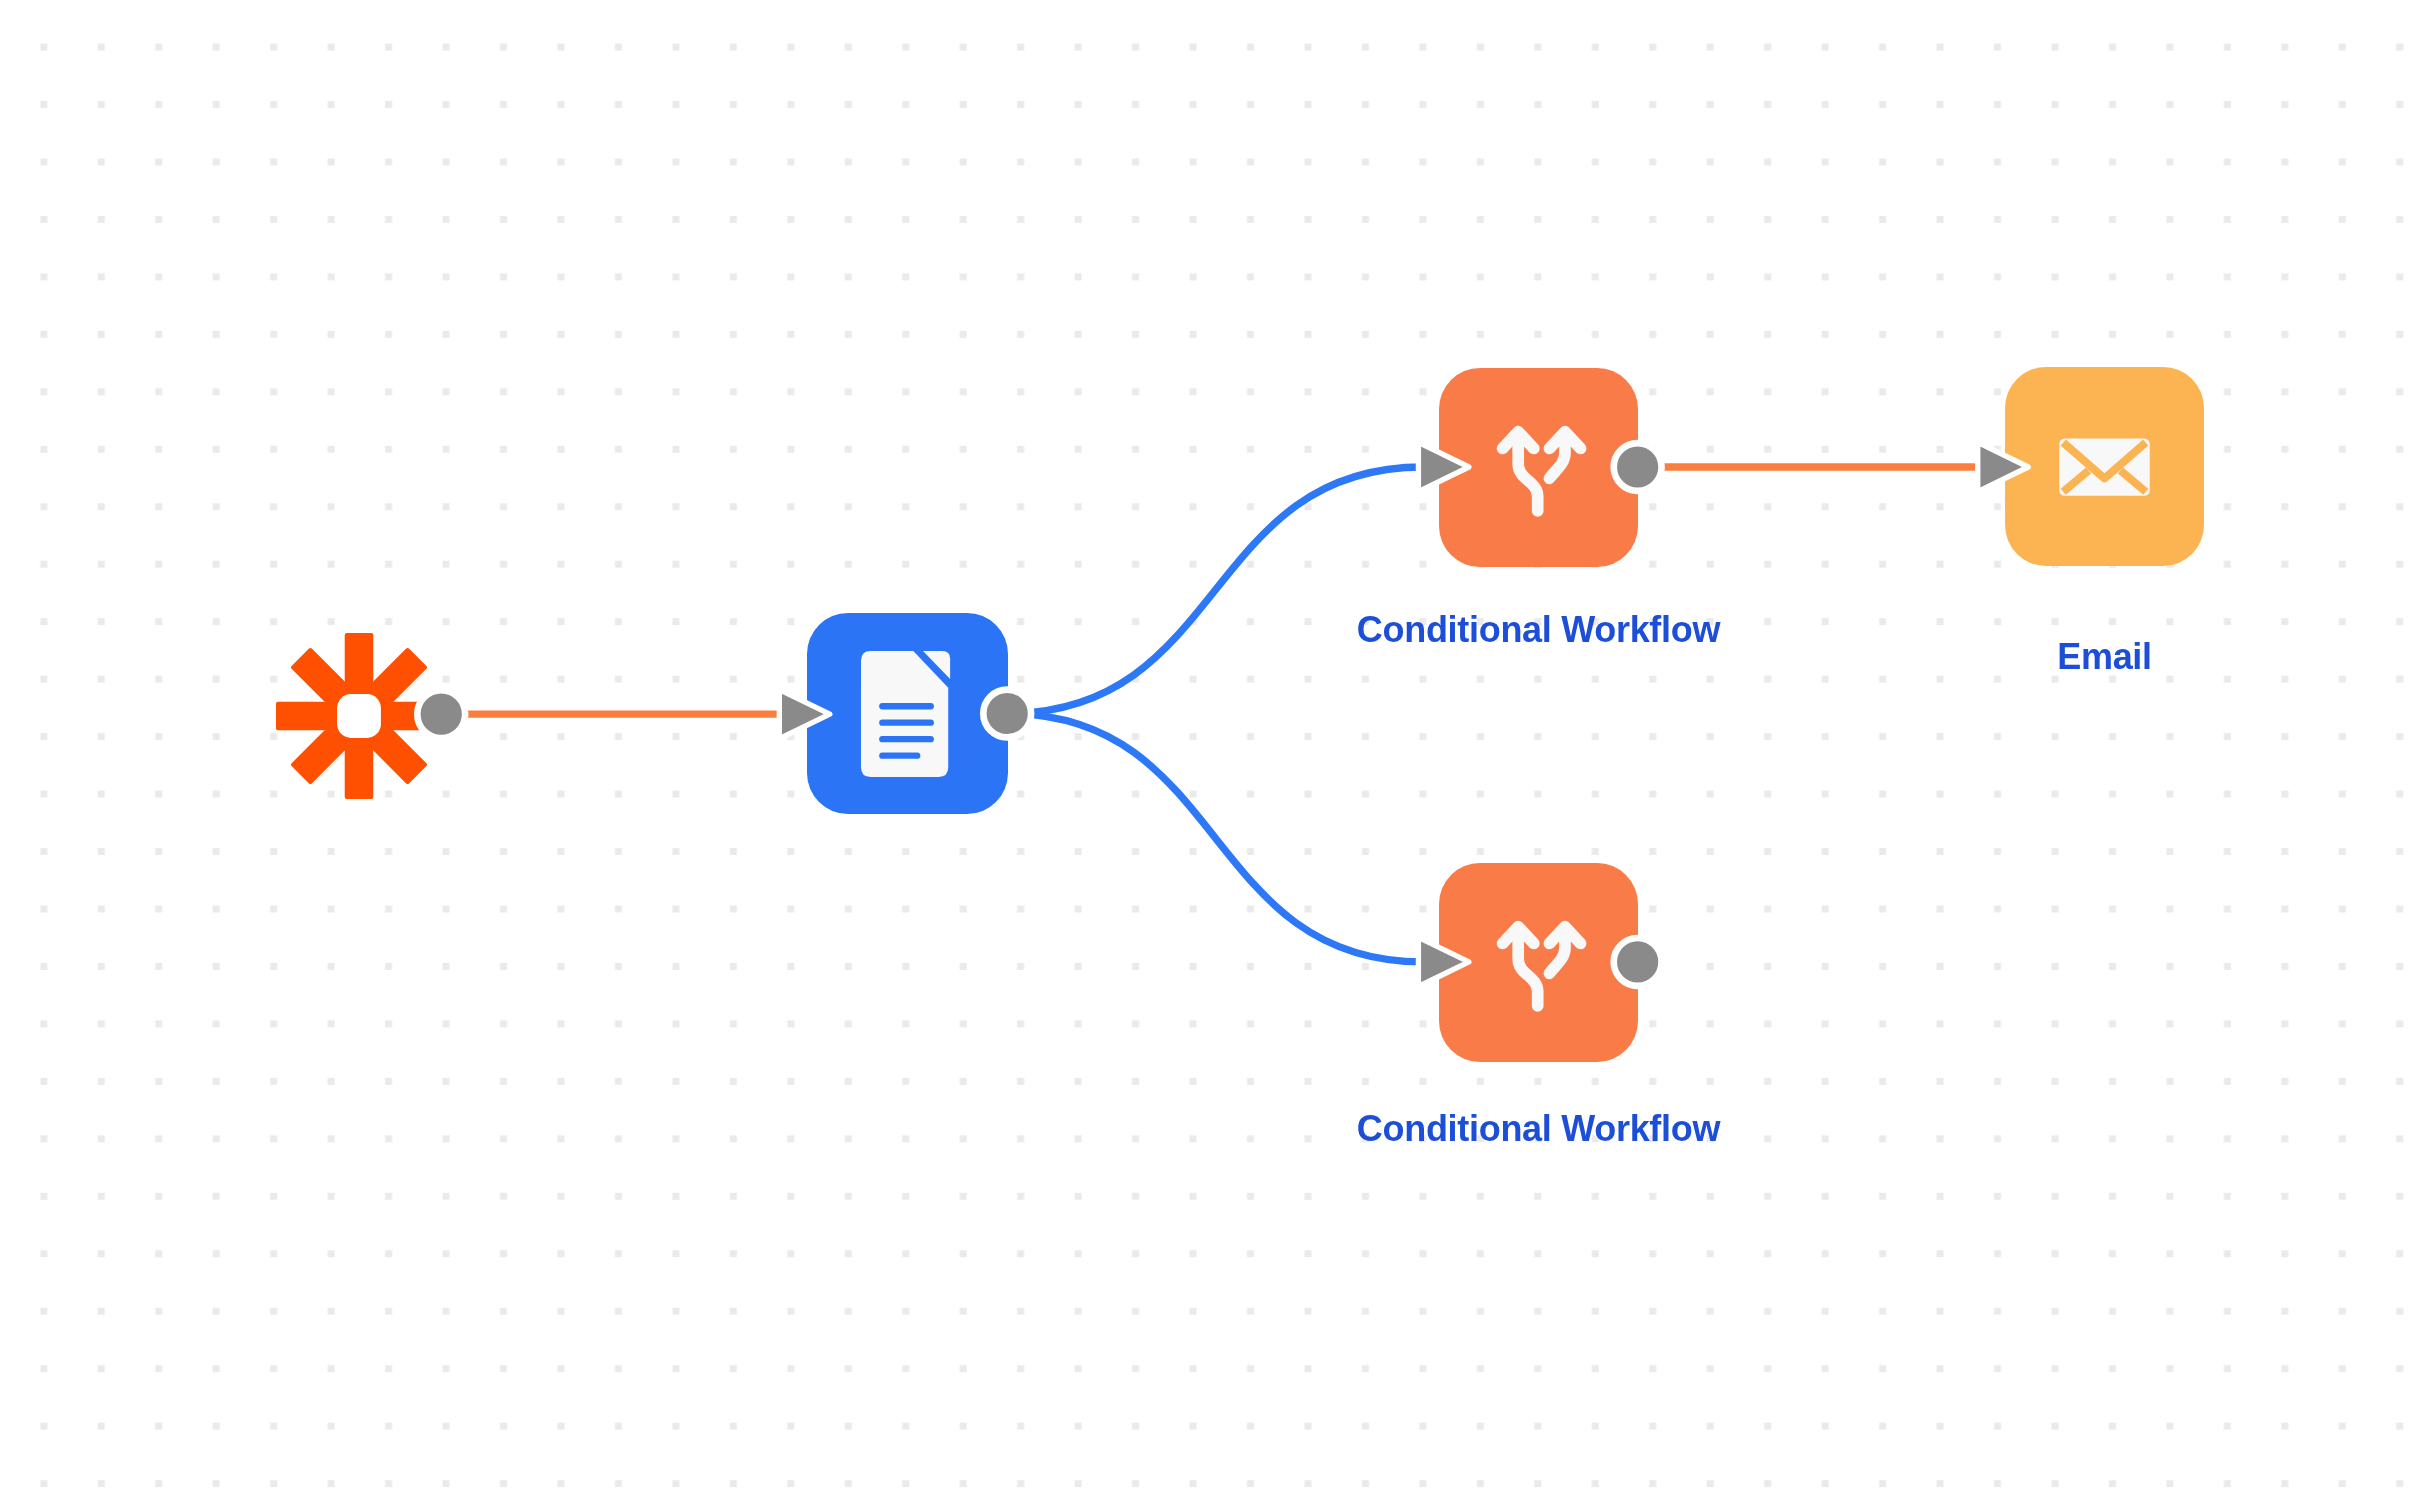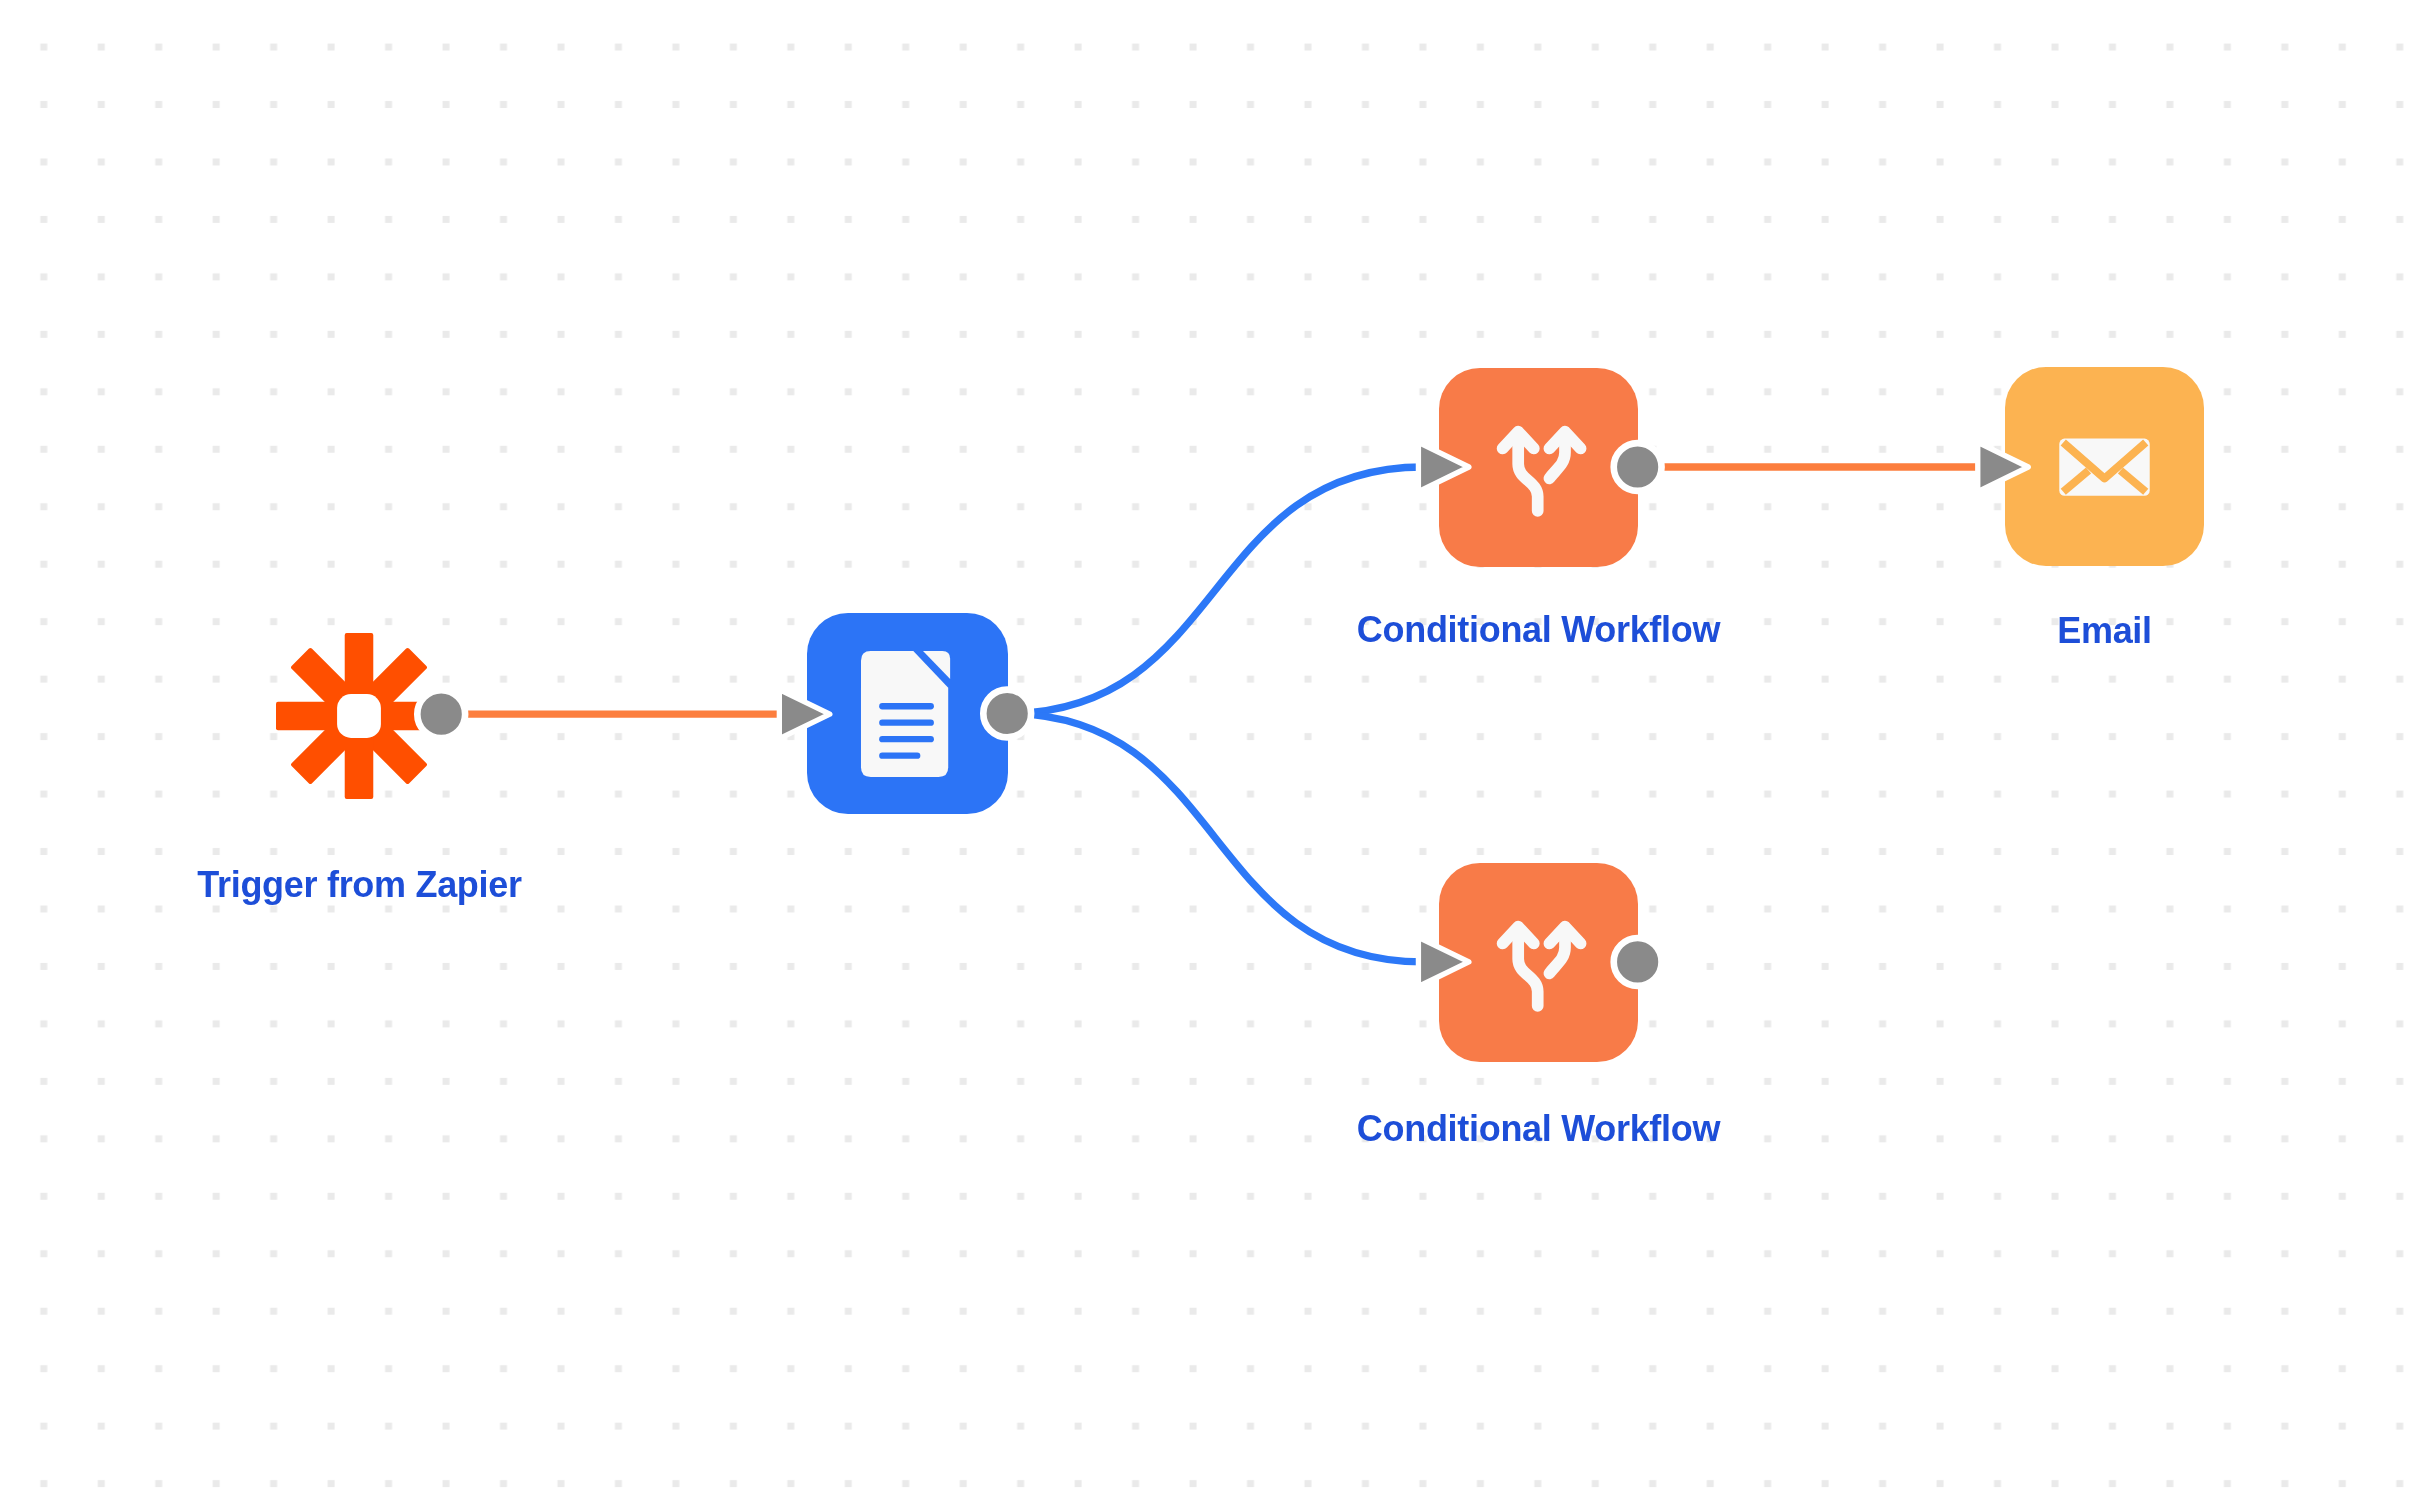--- a/index.html
+++ b/index.html
@@ -120,19 +120,18 @@
       <polygon points="2211,1448 2135,1411 2135,1485" fill="#8A8A8A" stroke="#FFFFFF" stroke-width="8" stroke-linejoin="round"></polygon>
       <polygon points="3053,703 2977,666 2977,740" fill="#8A8A8A" stroke="#FFFFFF" stroke-width="8" stroke-linejoin="round"></polygon>
 
       <circle cx="664" cy="1075" r="36" fill="#8A8A8A" stroke="#FFFFFF" stroke-width="10"></circle>
       <circle cx="1516" cy="1074" r="36" fill="#8A8A8A" stroke="#FFFFFF" stroke-width="10"></circle>
       <circle cx="2465" cy="703" r="36" fill="#8A8A8A" stroke="#FFFFFF" stroke-width="10"></circle>
       <circle cx="2465" cy="1448" r="36" fill="#8A8A8A" stroke="#FFFFFF" stroke-width="10"></circle>
     </svg>
   </div>
 
-  <div class="node-label" style="left:160px;top:864px;width:399px;">Trigger from Zapier</div>
   <div class="node-label" style="left:1306px;top:609px;width:465px;">Conditional Workflow</div>
-  <div class="node-label" style="left:1905px;top:610px;width:399px;">Email</div>
+  <div class="node-label" style="left:1905px;top:636px;width:399px;">Email</div>
   <div class="node-label" style="left:1306px;top:1108px;width:465px;">Conditional Workflow</div>
 
 </div>
 
 
 </body></html>

